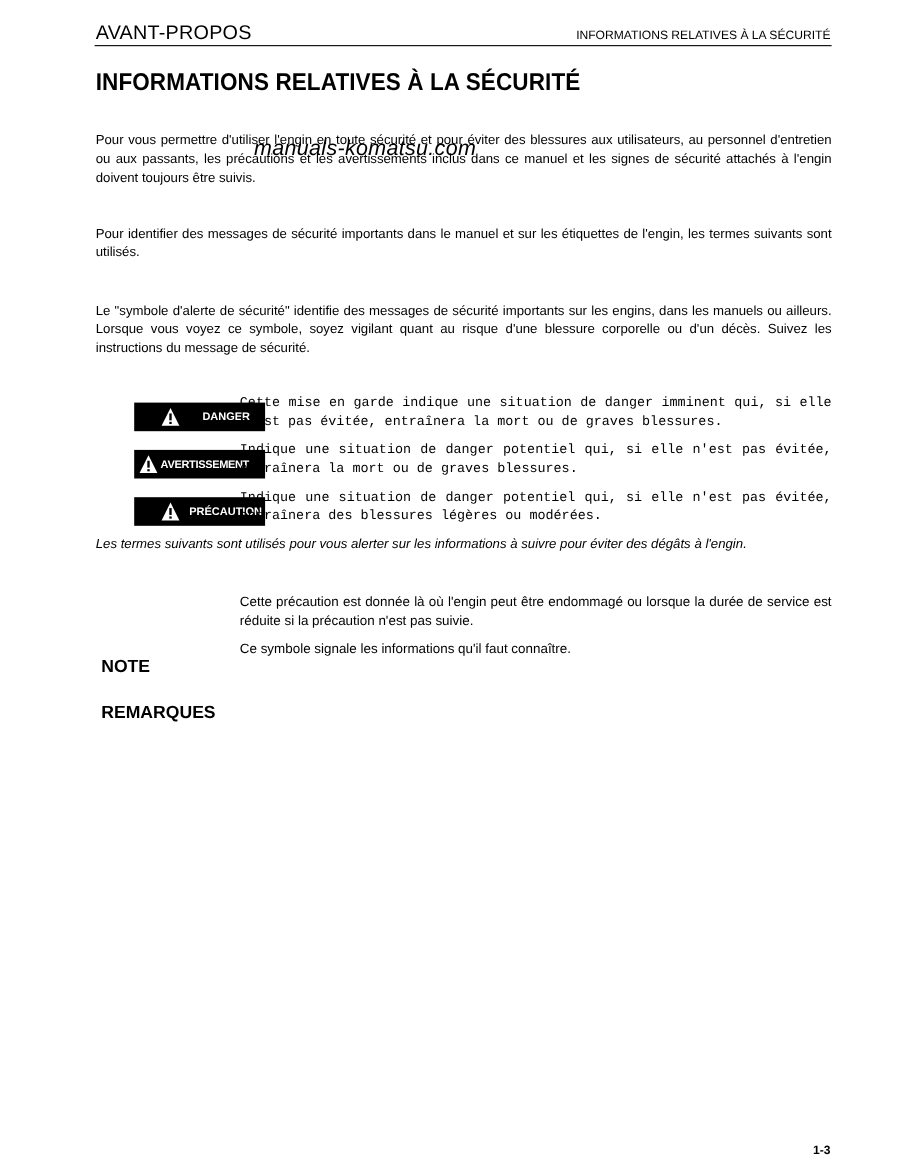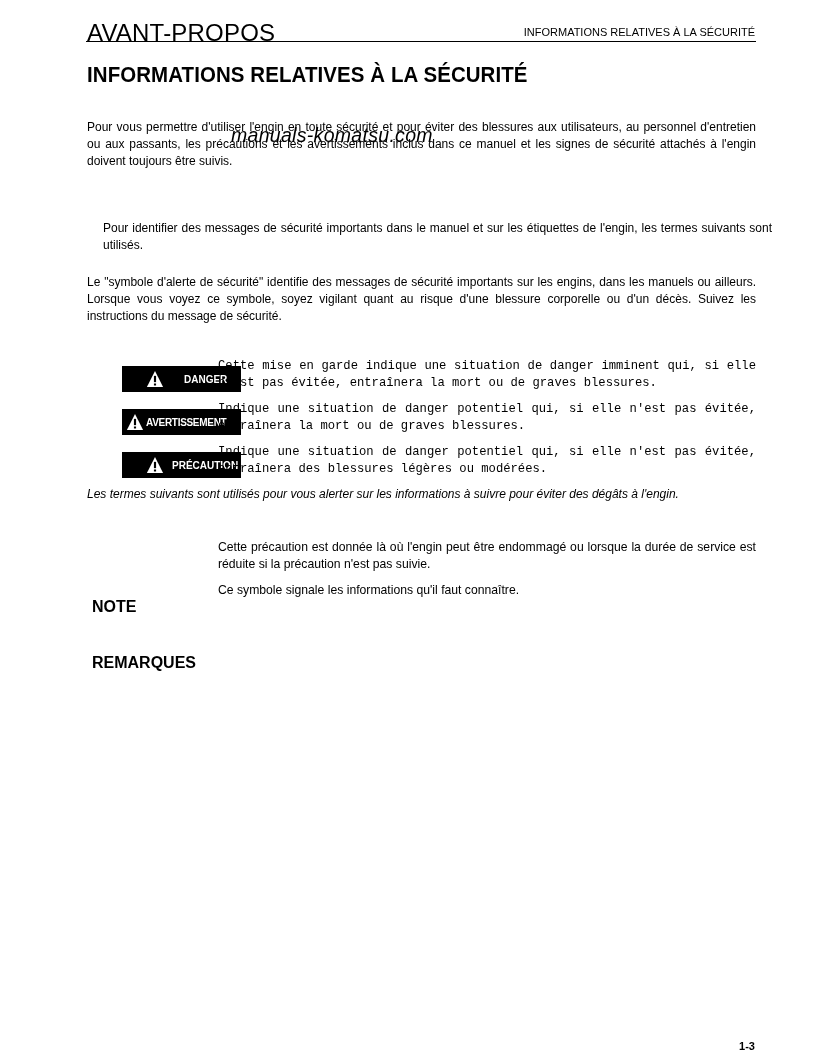--- a/index.html
+++ b/index.html
@@ -2,21 +2,21 @@
 <html><head>
   <meta charset="utf-8">
   <style>
     html, body { margin: 0; padding: 0; background: #ffffff; }
     body {
       width: 816px; height: 1056px; position: relative; overflow: hidden;
       font-family: "Liberation Sans", sans-serif; color: #000;
     }
     .header-left {
       position: absolute; left: 87px; top: 19px;
-      font-size: 24px; letter-spacing: 0.2px;
+      font-size: 18px; letter-spacing: 0.2px;
     }
     .header-right {
       position: absolute; right: 61px; top: 26px;
       font-size: 11px;
     }
     .header-rule {
       position: absolute; left: 86px; top: 41px; width: 670px; height: 0;
       border-top: 1.5px solid #000;
     }
     .page-title {
@@ -57,21 +57,21 @@
       font-size: 12.2px; line-height: 17px; text-align: justify; font-family: Liberation Mono, monospace;
     }
     .p4 { top: 486px; font-style: italic; }
     .term-row { position: absolute; left: 87px; width: 669px; }
     .tr1 { top: 539px; }
     .tr2 { top: 582px; }
     .term-label {
       position: absolute; left: 5px; font-size: 16px; font-weight: bold; margin-top: 48px;
     }
     .tr1 .term-label { top: 11px; }
-    .tr2 .term-label { top: 24px; }
+    .tr2 .term-label { top: 10px; }
     .term-text {
       position: absolute; left: 131px; width: 538px; top: 0;
       font-size: 12.2px; line-height: 17px; text-align: justify;
     }
     .page-number {
       position: absolute; right: 61px; top: 1040px;
       font-size: 11px; font-weight: bold;
     }
   </style>
 </head>
@@ -79,21 +79,21 @@
 
 <div class="header-left">AVANT-PROPOS</div>
 <div class="header-right">INFORMATIONS RELATIVES À LA SÉCURITÉ</div>
 <div class="header-rule"></div>
 
 <h1 class="page-title" style="margin:0;">INFORMATIONS RELATIVES À LA SÉCURITÉ</h1>
 
 <p class="para p1" style="margin:0;">Pour vous permettre d'utiliser l'engin en toute sécurité et pour éviter des blessures aux utilisateurs, au personnel d'entretien ou aux passants, les précautions et les avertissements inclus dans ce manuel et les signes de sécurité attachés à l'engin doivent toujours être suivis.</p>
 <div class="watermark">manuals-komatsu.com</div>
 
-<p class="para p2" style="margin:16px;">Pour identifier des messages de sécurité importants dans le manuel et sur les étiquettes de l'engin, les termes suivants sont utilisés.</p>
+<p class="para p2" style="margin:0;">Pour identifier des messages de sécurité importants dans le manuel et sur les étiquettes de l'engin, les termes suivants sont utilisés.</p>
 <p class="para p3" style="margin:0;">Le "symbole d'alerte de sécurité" identifie des messages de sécurité importants sur les engins, dans les manuels ou ailleurs. Lorsque vous voyez ce symbole, soyez vigilant quant au risque d'une blessure corporelle ou d'un décès. Suivez les instructions du message de sécurité.</p>
 
 <div class="signal-row sr1">
   <div class="badge">
     <svg class="tri" viewBox="0 0 20 20">
       <polygon points="10,1 19,19 1,19" fill="#fff"></polygon>
       <rect x="8.8" y="6.5" width="2.4" height="7" fill="#000"></rect>
       <rect x="8.8" y="15" width="2.4" height="2.2" fill="#000"></rect>
     </svg>
     <span class="lbl">DANGER</span>

